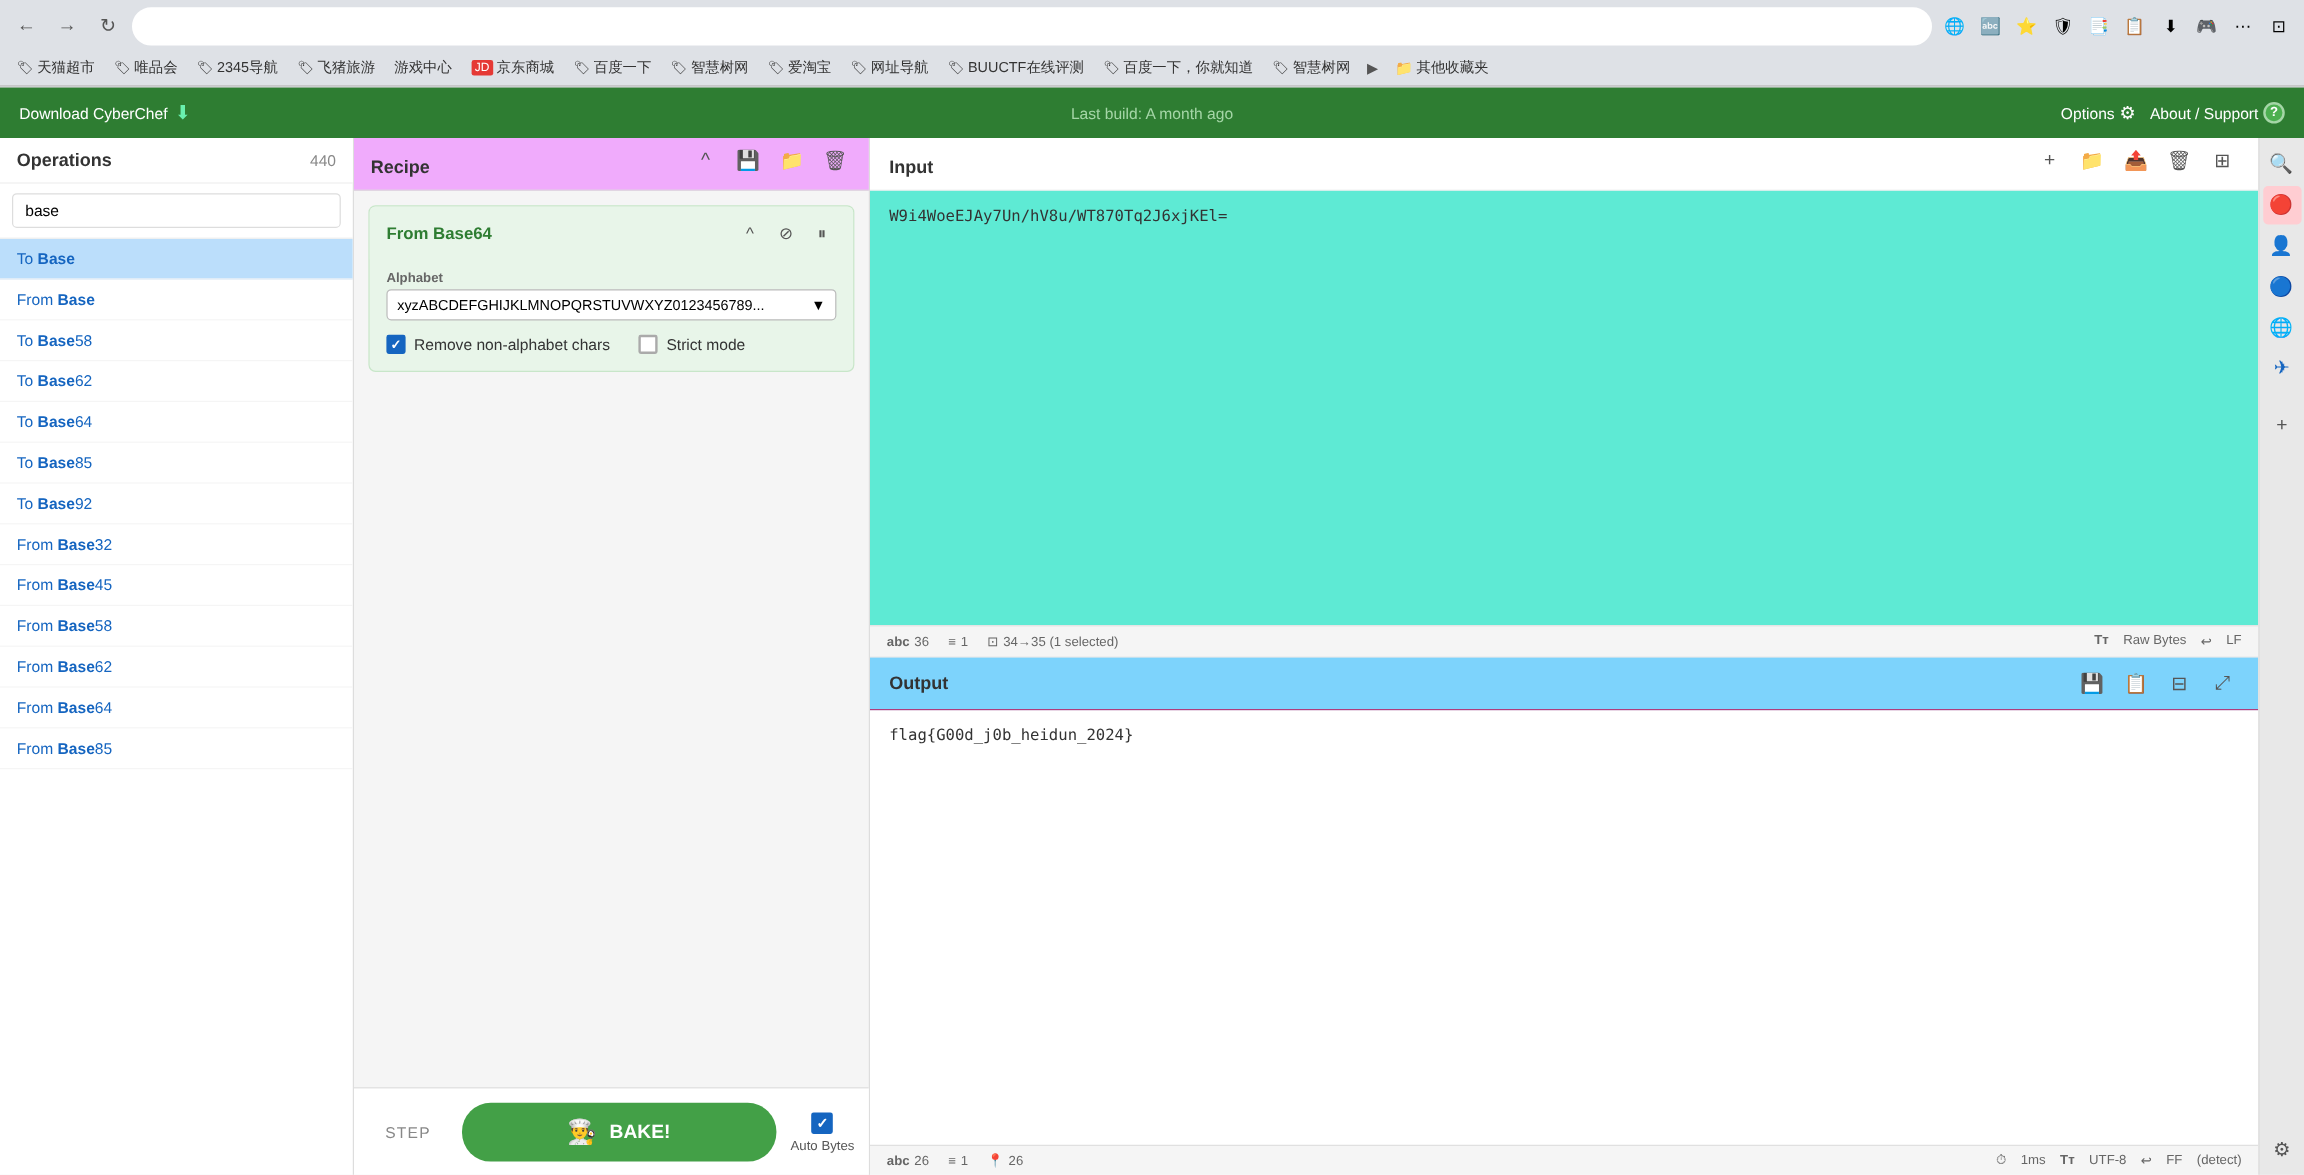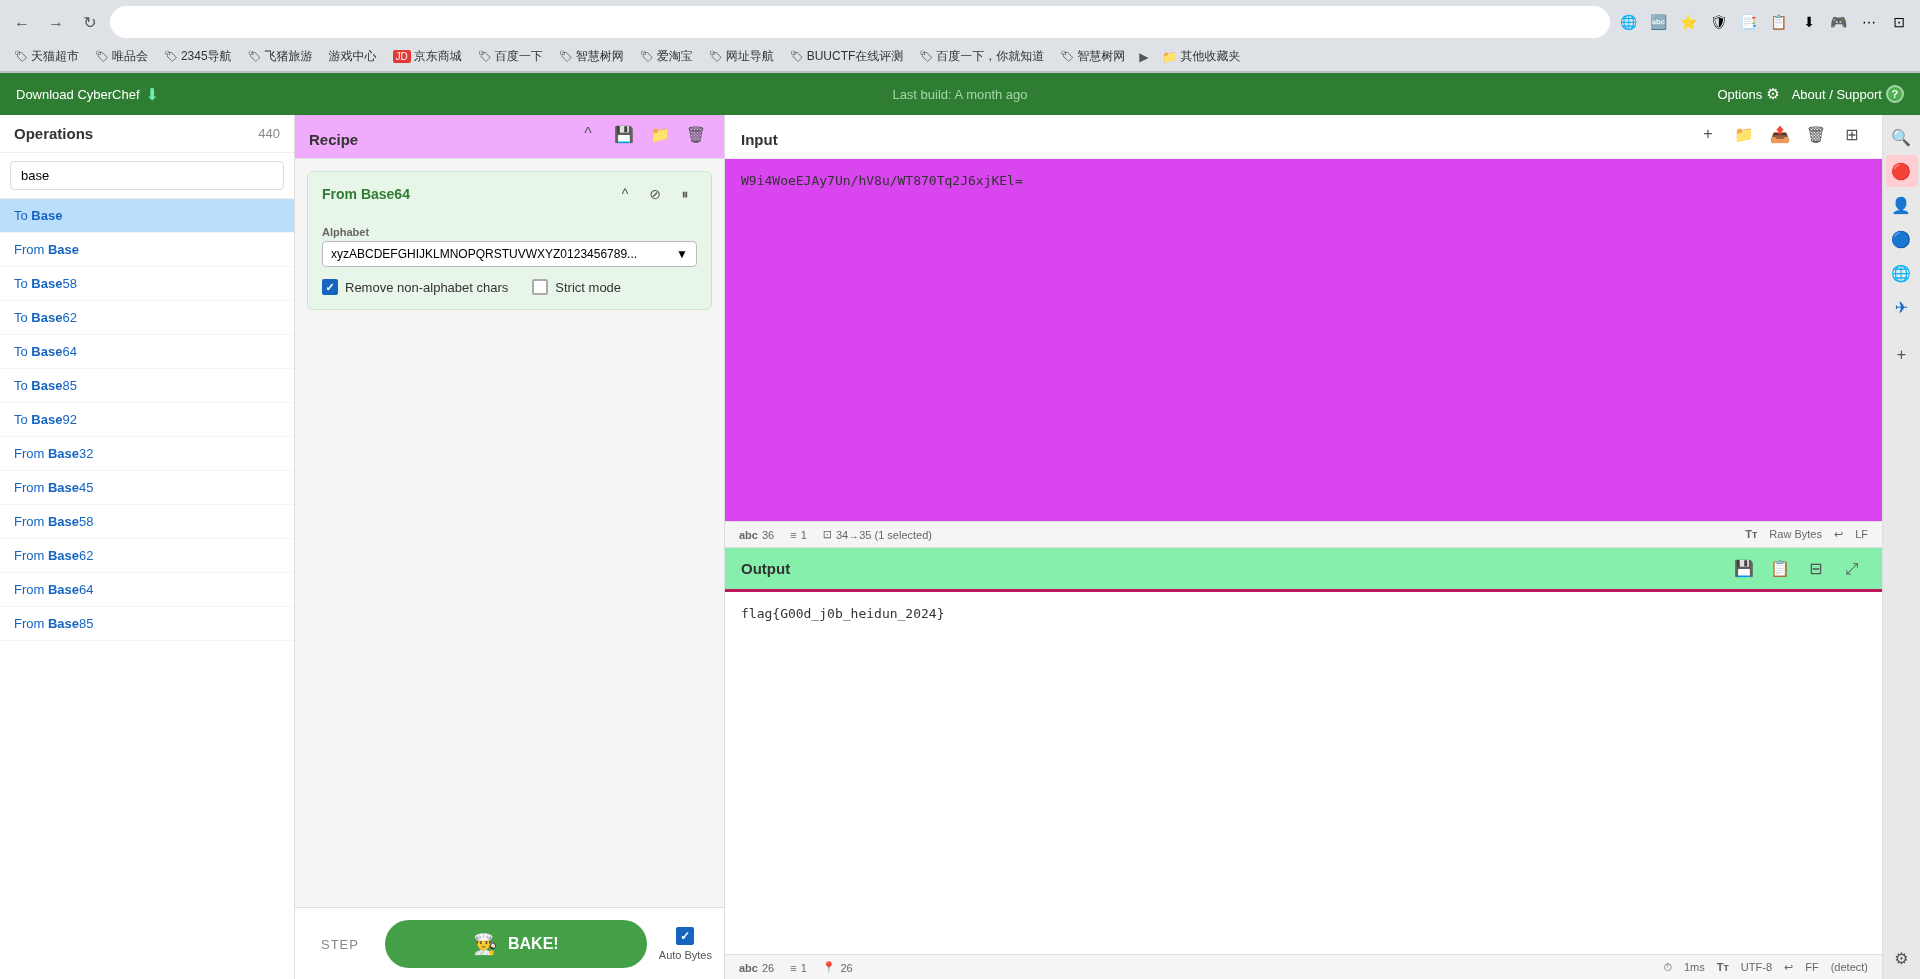--- a/index.html
+++ b/index.html
@@ -404,21 +404,21 @@
 
     .input-textarea {
       flex: 1;
       padding: 12px 16px;
       font-family: monospace;
       font-size: 13px;
       color: #333;
       border: none;
       resize: none;
       outline: none;
-      background: #d946ef;
+      background: #5eead4;
       line-height: 1.5;
     }
 
     .input-statusbar {
       display: flex;
       align-items: center;
       padding: 3px 14px;
       background: #f5f5f5;
       border-top: 1px solid #e0e0e0;
       font-size: 11px;
@@ -434,23 +434,23 @@
     .output-section {
       flex: 1;
       display: flex;
       flex-direction: column;
     }
     .output-header {
       display: flex;
       align-items: center;
       justify-content: space-between;
       padding: 10px 16px;
-      border-bottom: 3px solid #be185d;
+      border-bottom: 1px solid #be185d;
       height: 44px;
-      background: #86efac;
+      background: #7dd3fc;
     }
     .output-textarea {
       flex: 1;
       padding: 12px 16px;
       font-family: monospace;
       font-size: 13px;
       color: #333;
       border: none;
       resize: none;
       outline: none;

